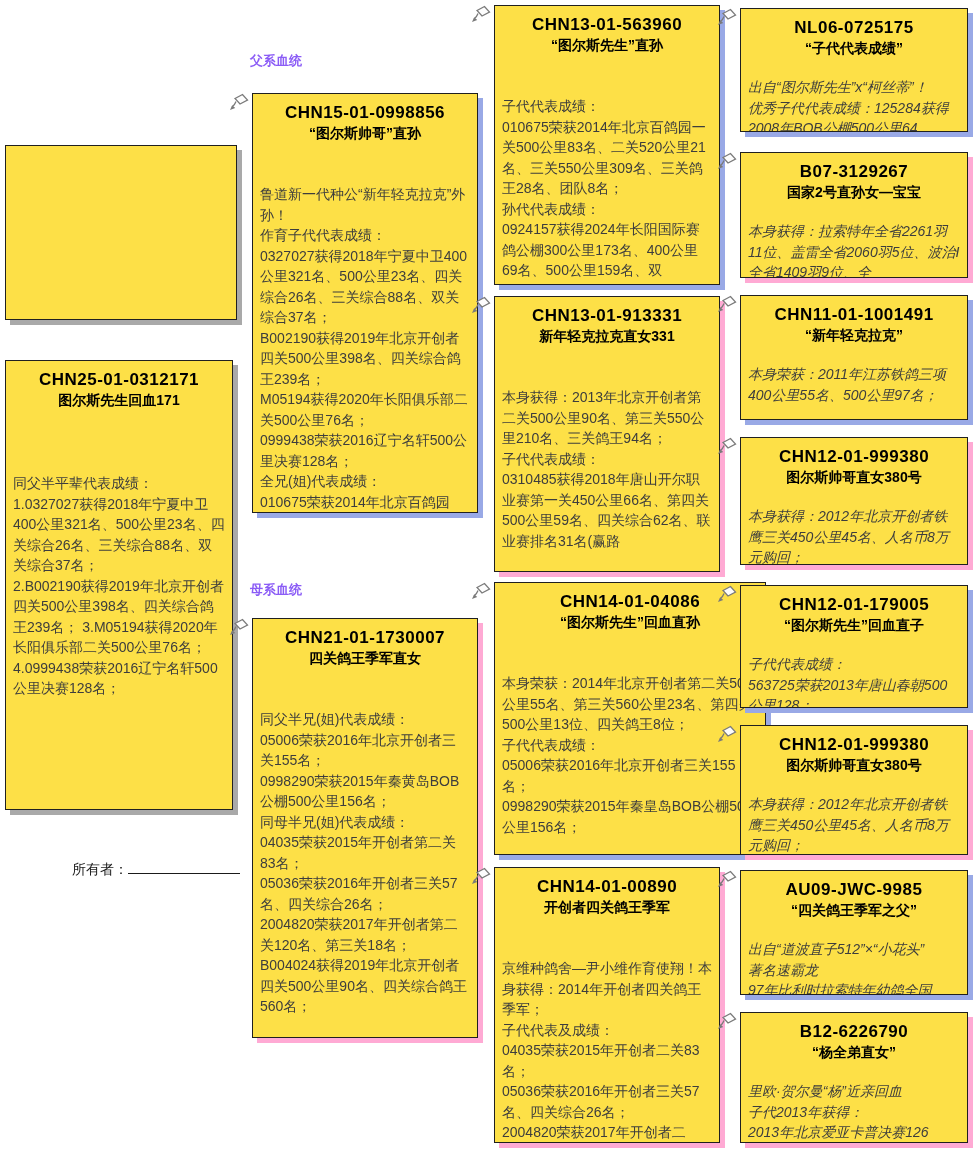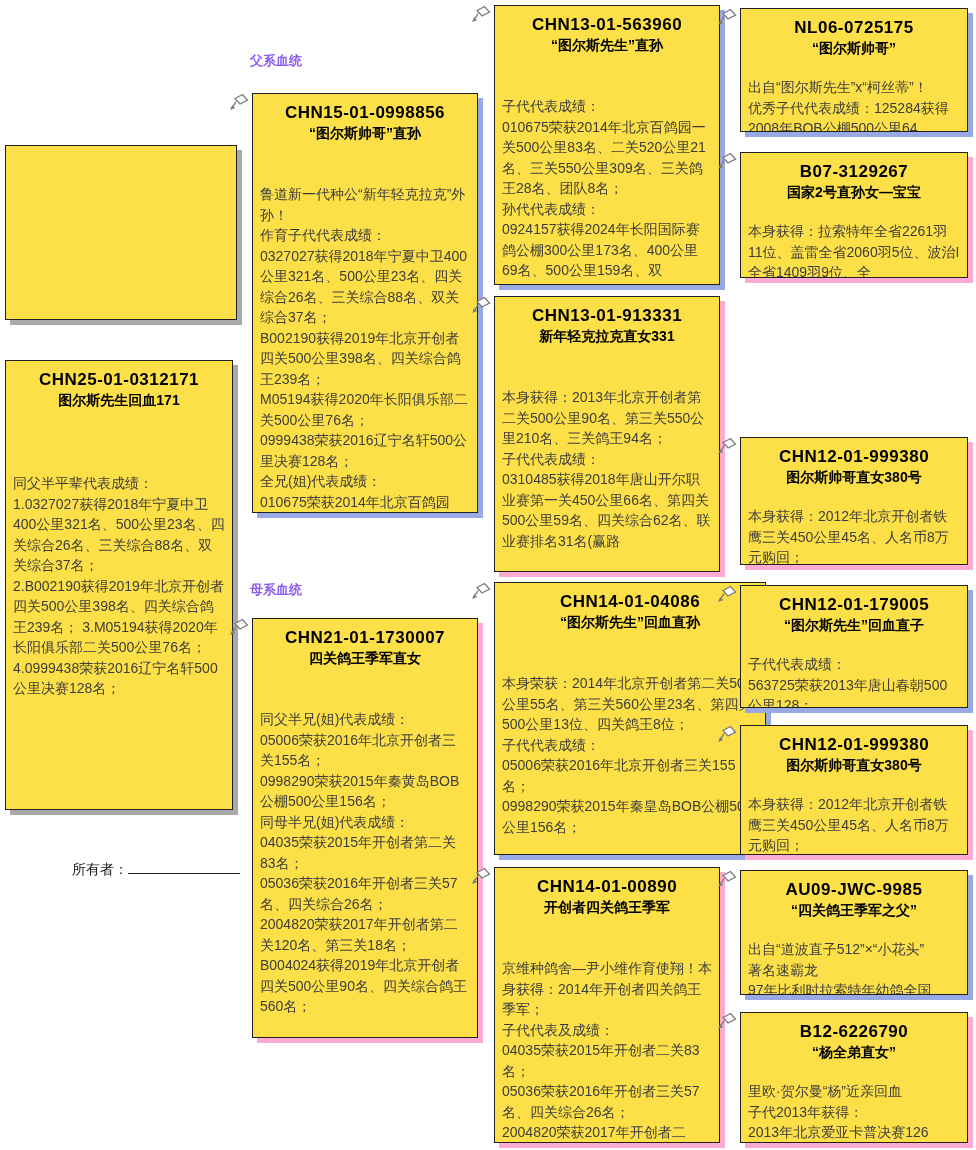--- a/index.html
+++ b/index.html
@@ -22,21 +22,21 @@
   }
   .pname{
     font-weight:bold;text-align:center;font-size:14px;line-height:21px;white-space:nowrap;
   }
   .pbody{
     font-size:14px;line-height:20.5px;color:#3d3d3d;
     white-space:pre-line;overflow-wrap:break-word;text-align:left;
   }
   .gap-lg{margin-top:62px;}
   .gap-md{margin-top:40px;}
-  .gap-sm{margin-top:18px;}
+  .gap-sm{margin-top:18px;font-style:italic;}
   .lineage-label{
     position:absolute;font-size:13px;font-weight:bold;color:#8b5cf6;white-space:nowrap;
   }
   .anchor{position:absolute;left:-24px;top:0px;width:22px;height:20px;}
   .anchor svg{display:block;}
   .owner{
     position:absolute;font-size:14px;color:#1a1a1a;white-space:nowrap;
   }
   .owner-line{
     display:inline-block;width:112px;border-bottom:1.5px solid #1a1a1a;height:13px;
@@ -188,41 +188,55 @@
   <div class="cell" style="left:740px;top:8px;width:228px;height:124px;">
     <span class="anchor">
       <svg width="22" height="20" viewBox="0 0 22 20">
         <path d="M7 5.5 L14.5 1.5 L19.5 7 L12 11 Z" fill="#fdfdfd" stroke="#7a7a7a" stroke-width="1.3"></path>
         <path d="M4 14 Q6.5 12.5 8 8.5" fill="none" stroke="#7a7a7a" stroke-width="1.3"></path>
         <path d="M2 17 L7.2 15 L4.2 12.2 Z" fill="#7a7a7a"></path>
       </svg>
     </span>
     <div class="pbox shadow-father">
       <div class="ring">NL06-0725175</div>
-      <div class="pname">“图尔斯帅哥”</div>
+      <div class="pname">“子代代表成绩”</div>
       <div class="pbody gap-sm">出自“图尔斯先生”x“柯丝蒂”！
 优秀子代代表成绩：125284获得2008年BOB公棚500公里64</div>
     </div>
   </div>
 
   <div class="cell" style="left:740px;top:152px;width:228px;height:126px;">
     <span class="anchor">
       <svg width="22" height="20" viewBox="0 0 22 20">
         <path d="M7 5.5 L14.5 1.5 L19.5 7 L12 11 Z" fill="#fdfdfd" stroke="#7a7a7a" stroke-width="1.3"></path>
         <path d="M4 14 Q6.5 12.5 8 8.5" fill="none" stroke="#7a7a7a" stroke-width="1.3"></path>
         <path d="M2 17 L7.2 15 L4.2 12.2 Z" fill="#7a7a7a"></path>
       </svg>
     </span>
     <div class="pbox shadow-mother">
       <div class="ring">B07-3129267</div>
       <div class="pname">国家2号直孙女—宝宝</div>
       <div class="pbody gap-sm">本身获得：拉索特年全省2261羽11位、盖雷全省2060羽5位、波治I全省1409羽9位、全</div>
     </div>
   </div>
 
+  <div class="cell" style="left:740px;top:295px;width:228px;height:125px;">
+    <span class="anchor">
+      <svg width="22" height="20" viewBox="0 0 22 20">
+        <path d="M7 5.5 L14.5 1.5 L19.5 7 L12 11 Z" fill="#fdfdfd" stroke="#7a7a7a" stroke-width="1.3"></path>
+        <path d="M4 14 Q6.5 12.5 8 8.5" fill="none" stroke="#7a7a7a" stroke-width="1.3"></path>
+        <path d="M2 17 L7.2 15 L4.2 12.2 Z" fill="#7a7a7a"></path>
+      </svg>
+    </span>
+    <div class="pbox shadow-father">
+      <div class="ring">CHN11-01-1001491</div>
+      <div class="pname">“新年轻克拉克”</div>
+      <div class="pbody gap-sm">本身荣获：2011年江苏铁鸽三项400公里55名、500公里97名；</div>
+    </div>
+  </div>
 
   <div class="cell" style="left:740px;top:437px;width:228px;height:128px;">
     <span class="anchor">
       <svg width="22" height="20" viewBox="0 0 22 20">
         <path d="M7 5.5 L14.5 1.5 L19.5 7 L12 11 Z" fill="#fdfdfd" stroke="#7a7a7a" stroke-width="1.3"></path>
         <path d="M4 14 Q6.5 12.5 8 8.5" fill="none" stroke="#7a7a7a" stroke-width="1.3"></path>
         <path d="M2 17 L7.2 15 L4.2 12.2 Z" fill="#7a7a7a"></path>
       </svg>
     </span>
     <div class="pbox shadow-mother">

